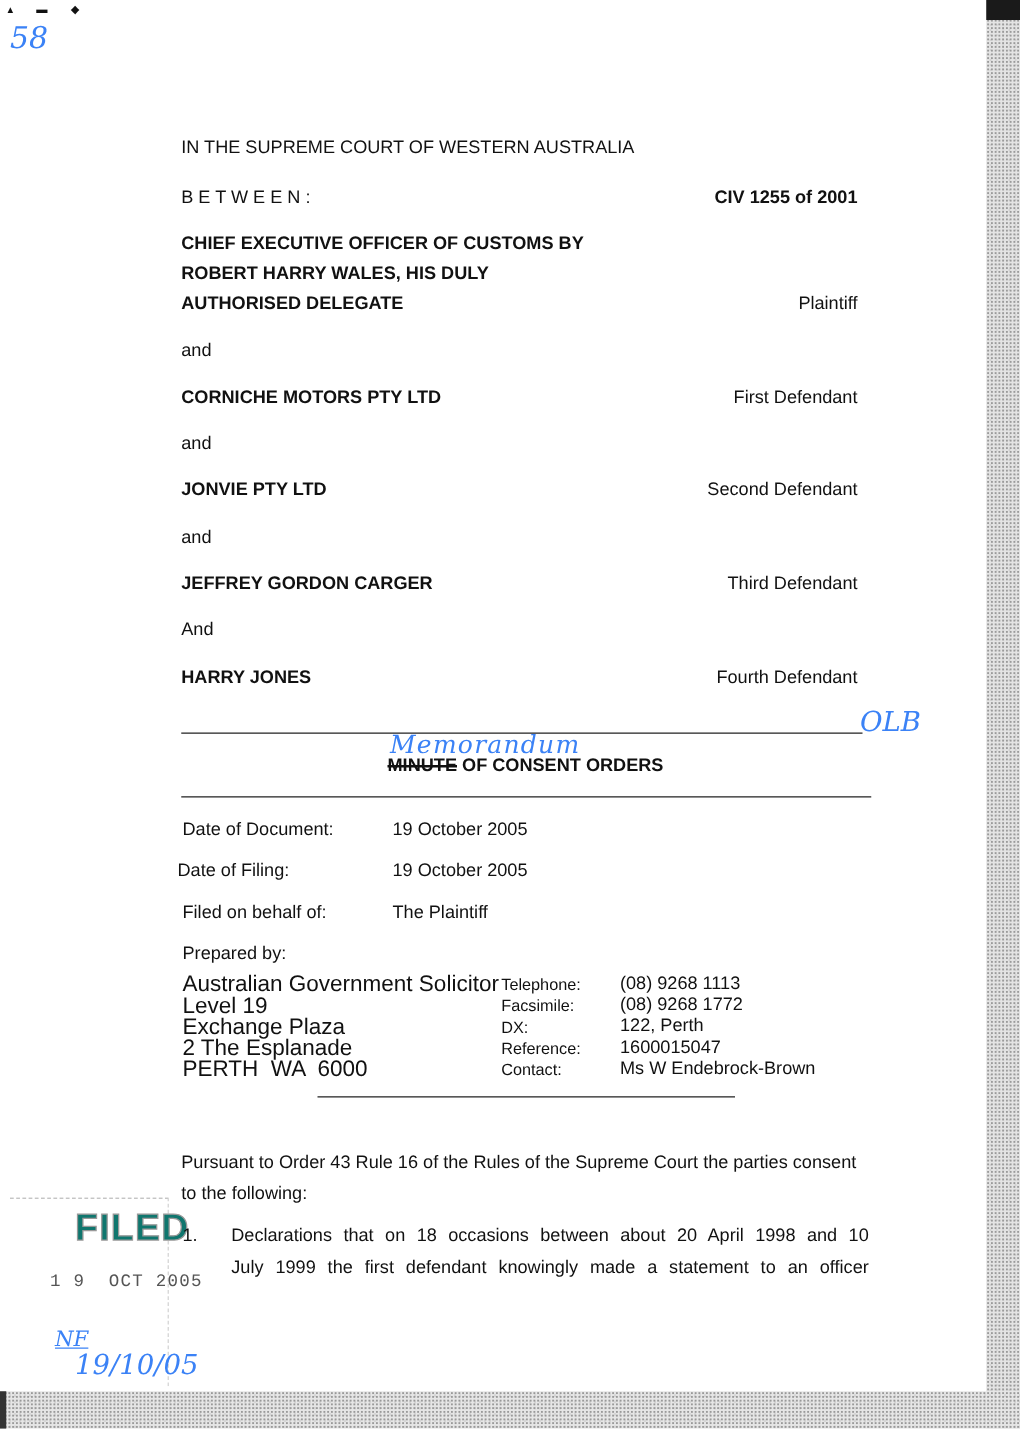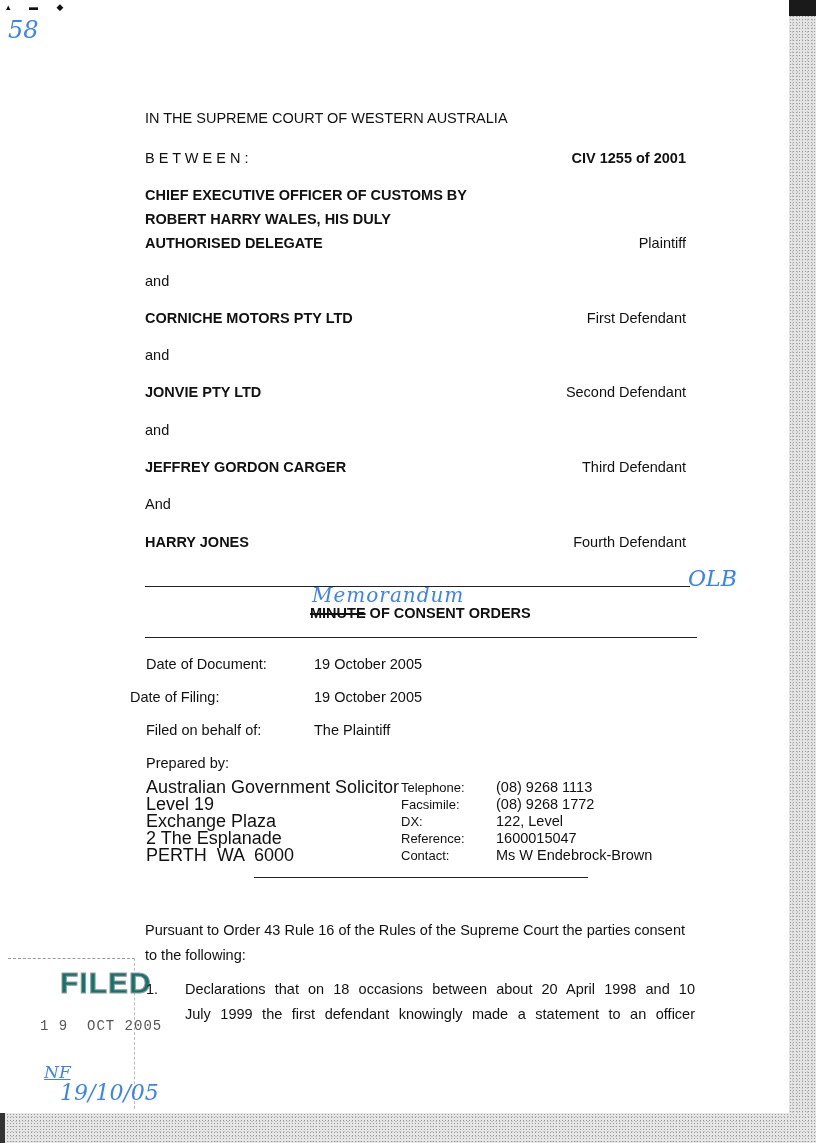--- a/index.html
+++ b/index.html
@@ -87,21 +87,21 @@
 <div class="rule" style="left:145px;top:586px;width:545px;"></div>
 <div class="abs hand" style="left:688px;top:566px;font-size:22px;">OLB</div>
 <div class="abs hand" style="left:312px;top:583px;font-size:20px;letter-spacing:1px;">Memorandum</div>
 <div class="abs t b" style="left:310px;top:605px;">
   <span class="strike">MINUTE</span><span> OF CONSENT ORDERS</span>
 </div>
 <div class="rule" style="left:145px;top:637px;width:552px;"></div>
 
 <div class="abs t" style="left:146px;top:656px;">Date of Document:</div>
 <div class="abs t" style="left:314px;top:656px;">19 October 2005</div>
-<div class="abs t" style="left:130px;top:689px;">Date of Filing:</div>
+<div class="abs t" style="left:142px;top:689px;">Date of Filing:</div>
 <div class="abs t" style="left:314px;top:689px;">19 October 2005</div>
 <div class="abs t" style="left:146px;top:722px;">Filed on behalf of:</div>
 <div class="abs t" style="left:314px;top:722px;">The Plaintiff</div>
 
 <div class="abs t" style="left:146px;top:755px;">Prepared by:</div>
 <div class="abs" style="left:146px;top:779px;font-size:18px;line-height:17px;">
   <div>Australian Government Solicitor</div>
   <div>Level 19</div>
   <div>Exchange Plaza</div>
   <div>2 The Esplanade</div>
@@ -110,21 +110,21 @@
 <div class="abs" style="left:401px;top:779px;font-size:13px;line-height:17px;">
   <div>Telephone:</div>
   <div>Facsimile:</div>
   <div>DX:</div>
   <div>Reference:</div>
   <div>Contact:</div>
 </div>
 <div class="abs" style="left:496px;top:779px;font-size:14.5px;line-height:17px;">
   <div>(08) 9268 1113</div>
   <div>(08) 9268 1772</div>
-  <div>122, Level</div>
+  <div>122, Perth</div>
   <div>1600015047</div>
   <div>Ms W Endebrock-Brown</div>
 </div>
 <div class="rule" style="left:254px;top:877px;width:334px;"></div>
 
 <div class="abs t" style="left:145px;top:922px;">Pursuant to Order 43 Rule 16 of the Rules of the Supreme Court the parties consent</div>
 <div class="abs t" style="left:145px;top:947px;">to the following:</div>
 
 <div class="stamp"></div>
 <div class="stamp-filed">FILED</div>

